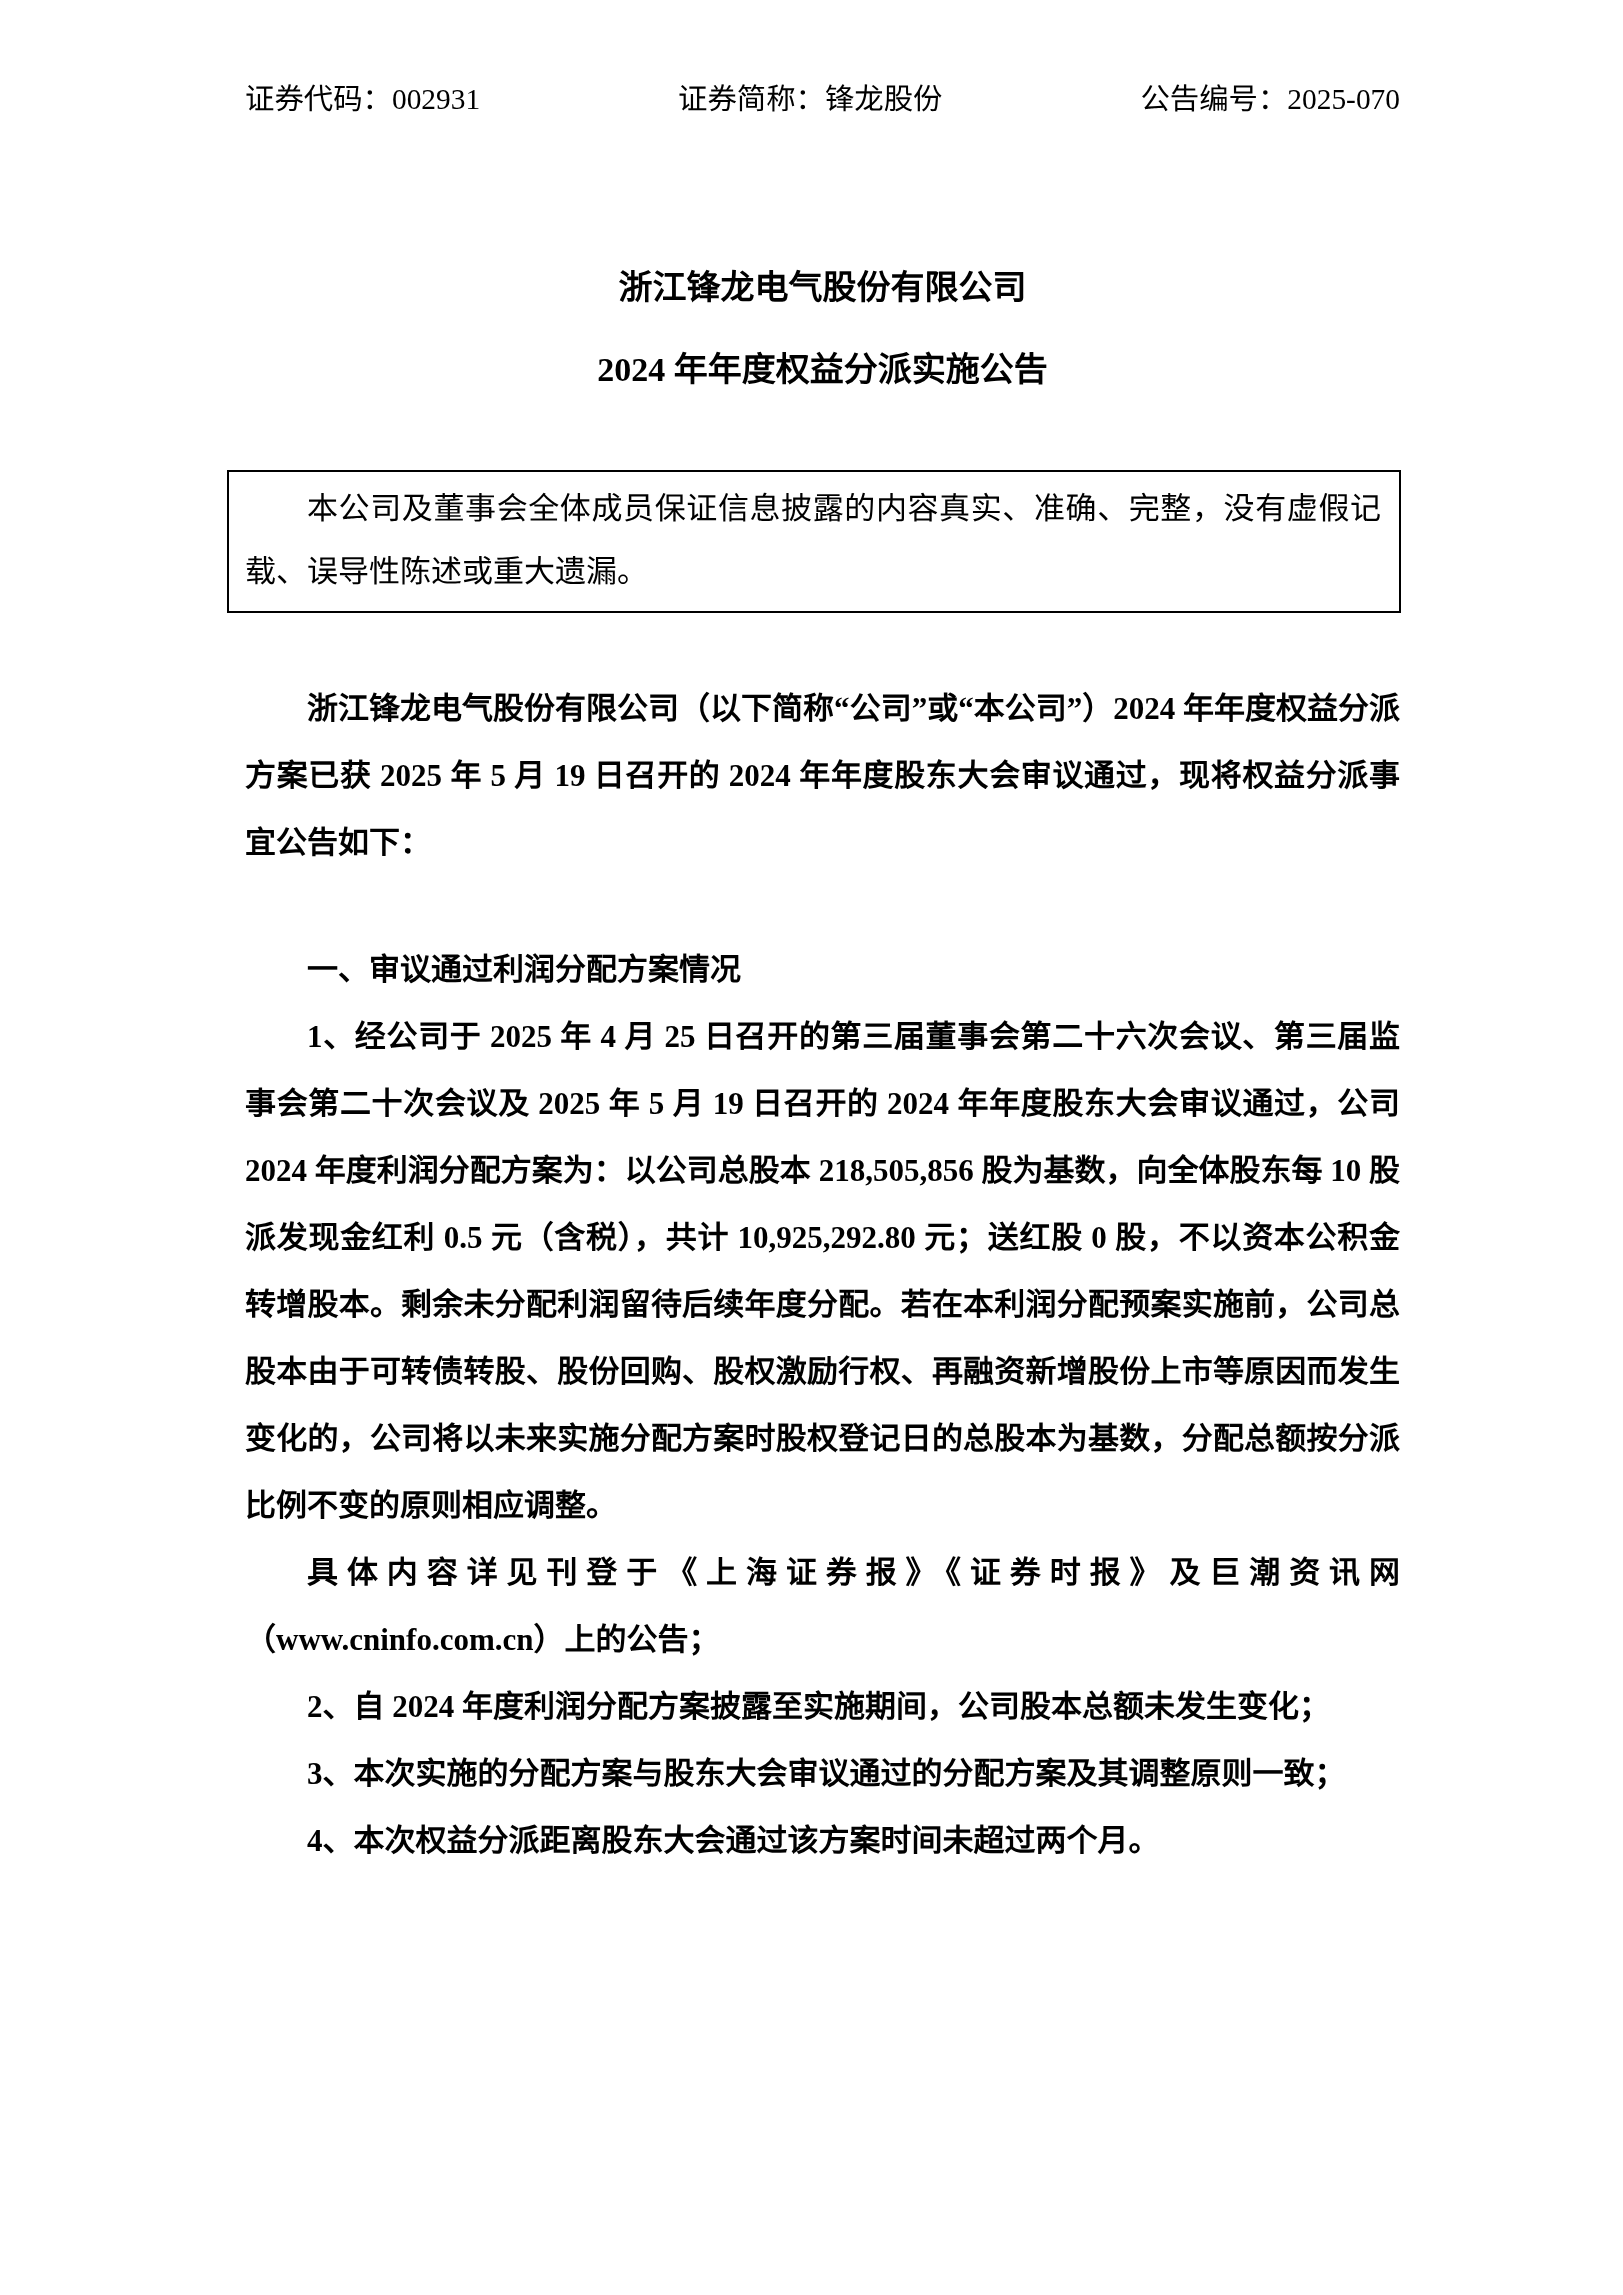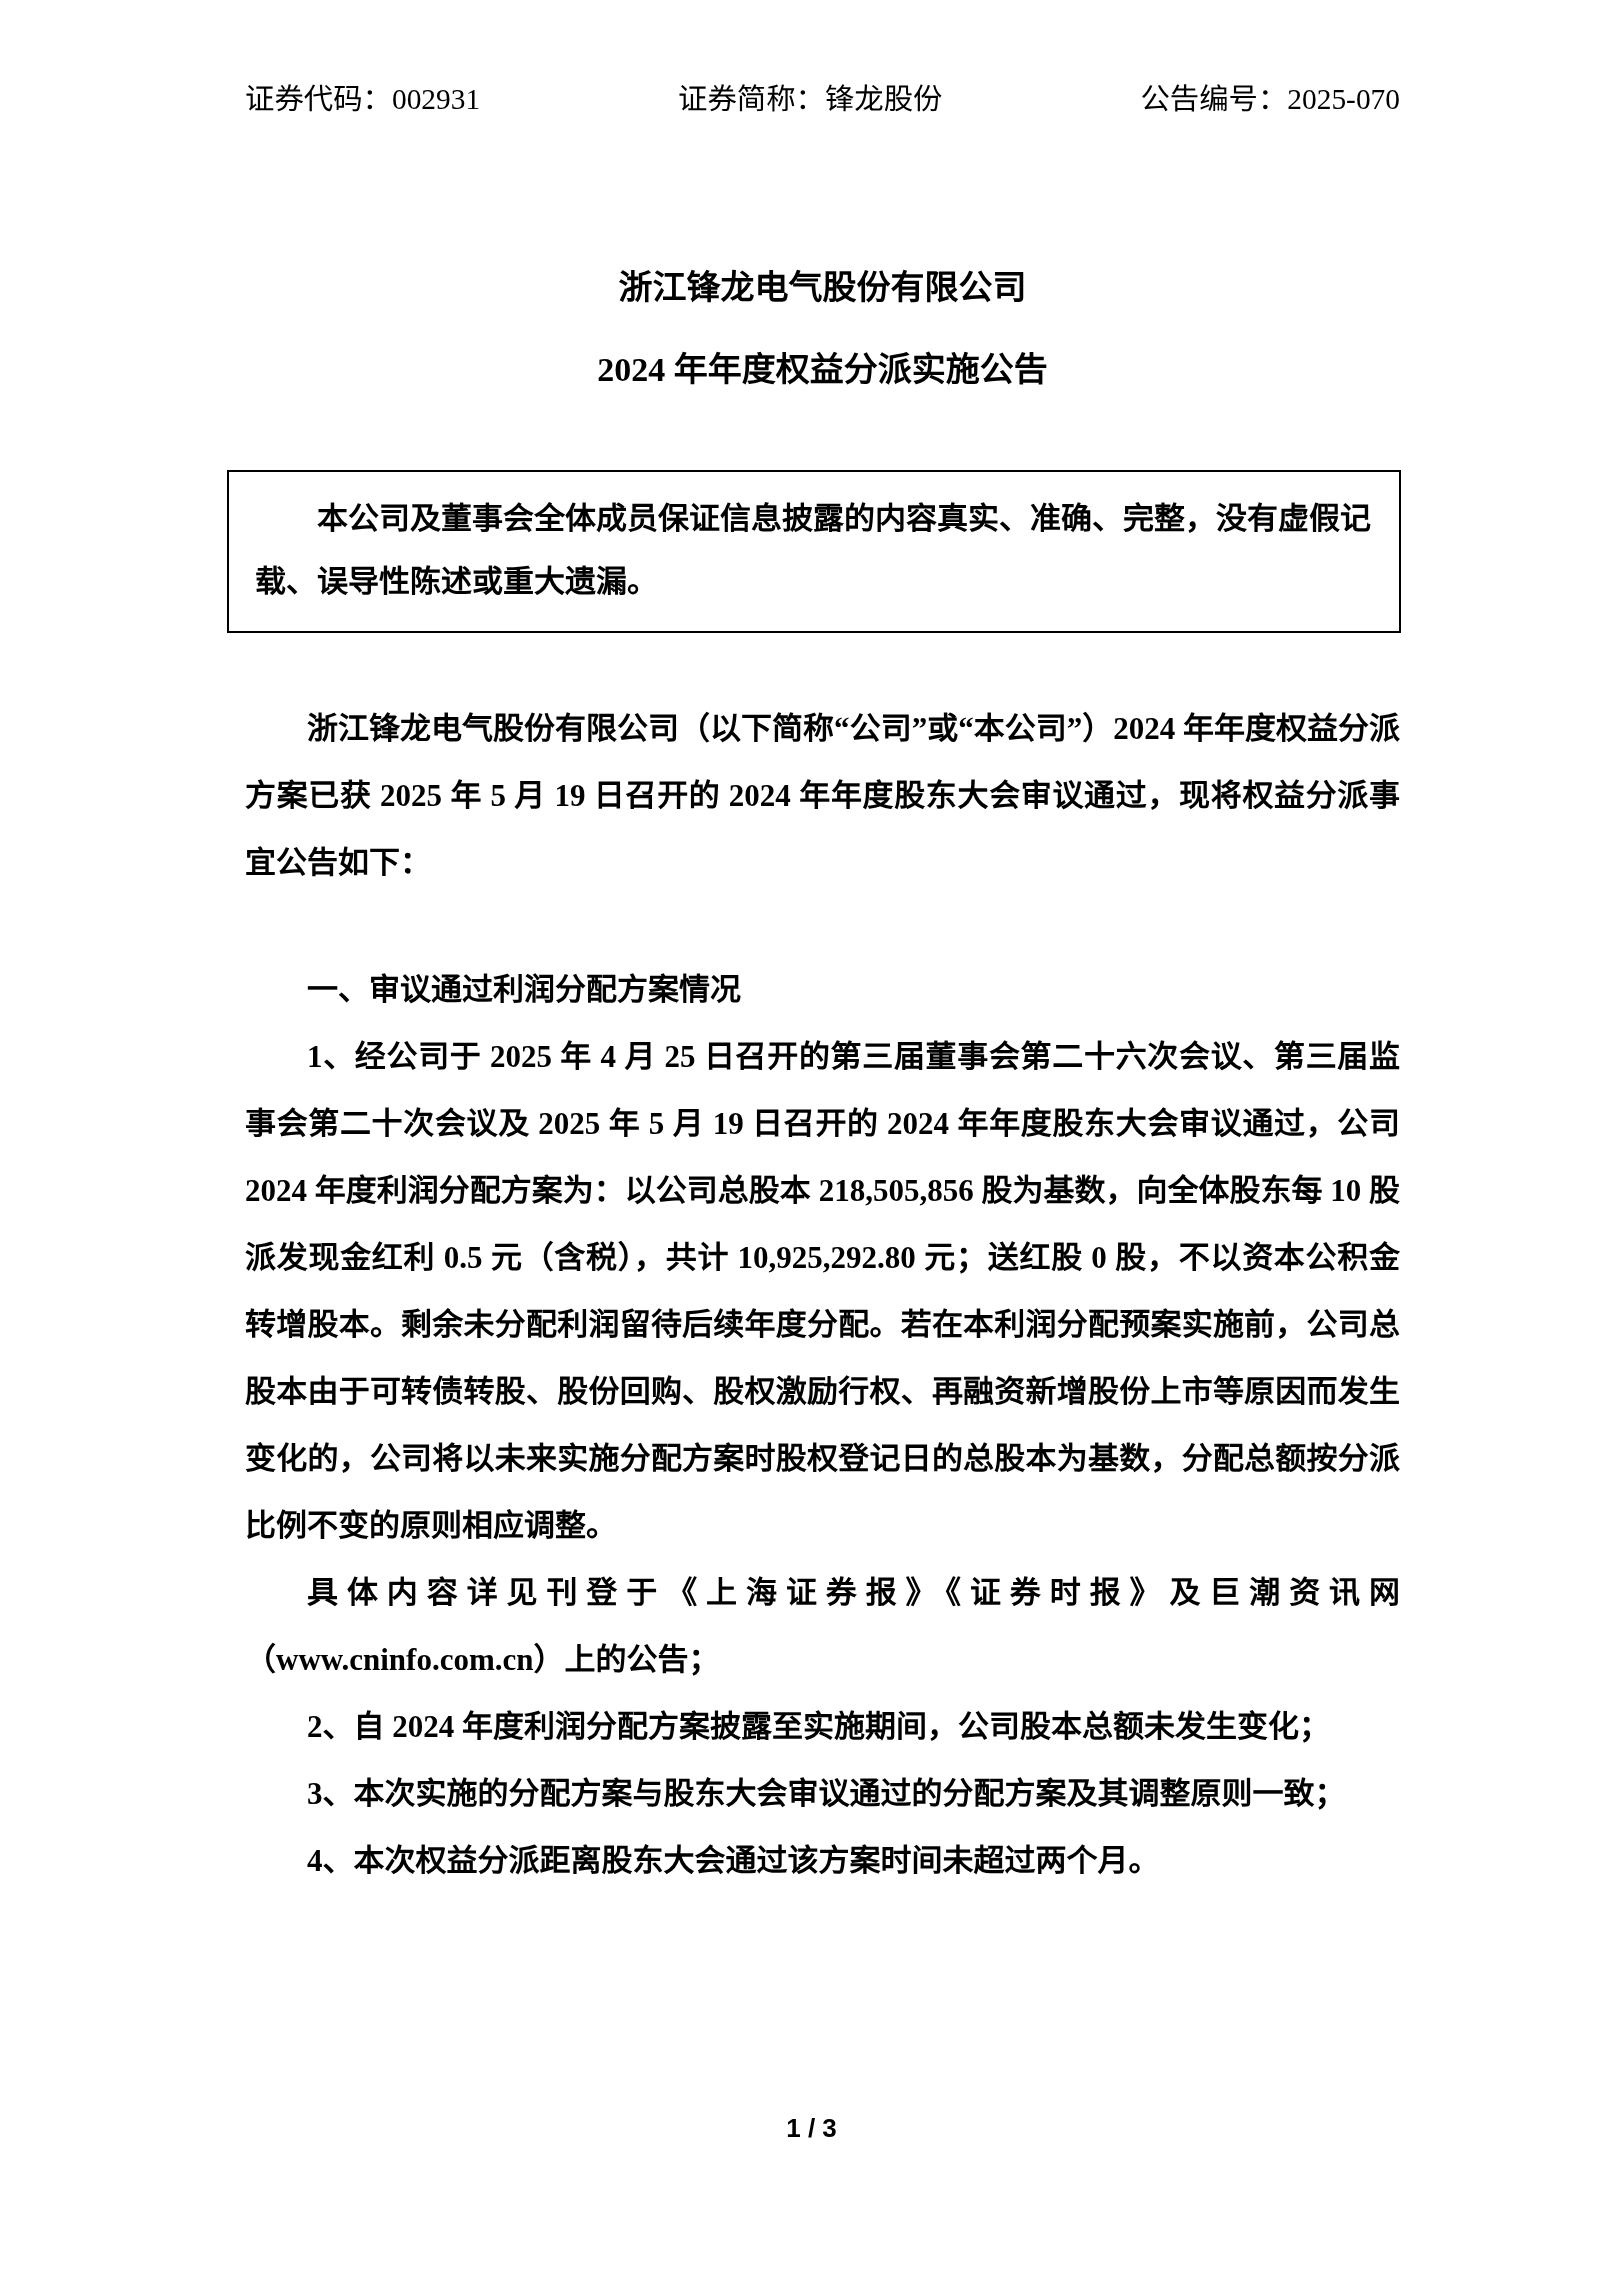--- a/index.html
+++ b/index.html
@@ -33,22 +33,22 @@
     font-weight: bold;
     font-size: 34px;
     line-height: 82px;
   }
   .disclaimer-box {
     margin: 59px -1.3px 0 -17.7px;
     border: 2.6px solid #000000;
     padding: 5.2px 18.3px 7.9px 15.7px;
   }
   .disclaimer-box p {
-    margin: 10px;
-    font-weight: bold;
+    margin: 0;
+    font-weight: normal;
     text-indent: 2em;
     text-align: justify;
     text-justify: inter-ideograph;
     line-height: 63px;
   }
   .para {
     margin: 0;
     text-indent: 2em;
     text-align: justify;
     text-justify: inter-ideograph;
@@ -100,16 +100,15 @@
 
   <h3 class="section-heading">一、审议通过利润分配方案情况</h3>
 
   <p class="para">1、经公司于 2025 年 4 月 25 日召开的第三届董事会第二十六次会议、第三届监事会第二十次会议及 2025 年 5 月 19 日召开的 2024 年年度股东大会审议通过，公司 2024 年度利润分配方案为：以公司总股本 218,505,856 股为基数，向全体股东每 10 股派发现金红利 0.5 元（含税），共计 10,925,292.80 元；送红股 0 股，不以资本公积金转增股本。剩余未分配利润留待后续年度分配。若在本利润分配预案实施前，公司总股本由于可转债转股、股份回购、股权激励行权、再融资新增股份上市等原因而发生变化的，公司将以未来实施分配方案时股权登记日的总股本为基数，分配总额按分派比例不变的原则相应调整。</p>
   <p class="para">具体内容详见刊登于《上海证券报》《证券时报》及巨潮资讯网（www.cninfo.com.cn）上的公告；</p>
   <p class="para">2、自 2024 年度利润分配方案披露至实施期间，公司股本总额未发生变化；</p>
   <p class="para">3、本次实施的分配方案与股东大会审议通过的分配方案及其调整原则一致；</p>
   <p class="para">4、本次权益分派距离股东大会通过该方案时间未超过两个月。</p>
 
 
-  <div class="page-footer">1 / 3</div>
 
 </div>
 
 
 </body></html>

